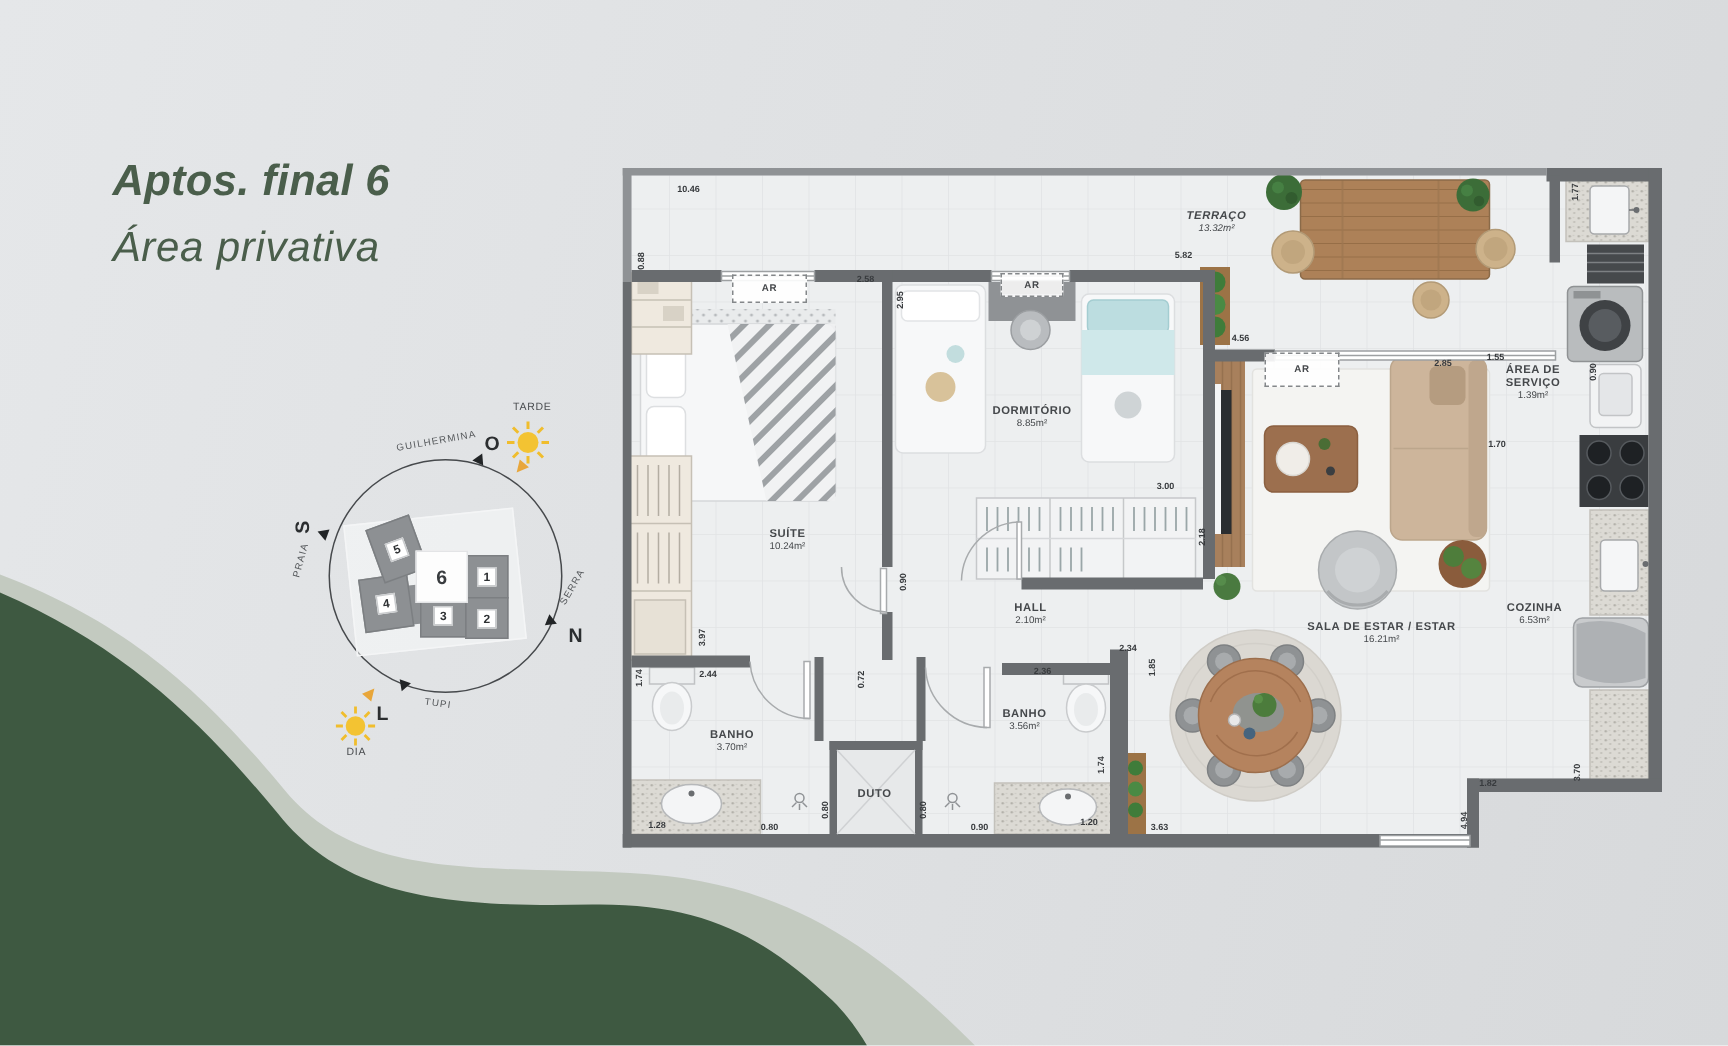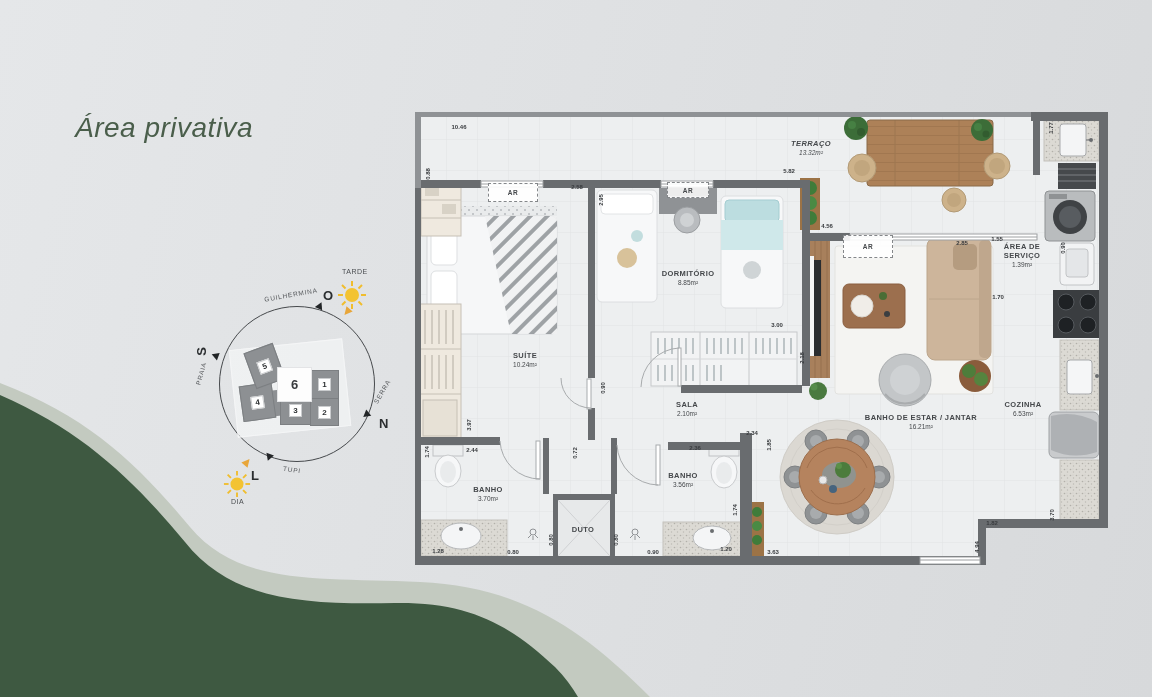--- a/index.html
+++ b/index.html
@@ -45,20 +45,21 @@
 </style>
 </head>
 <body>
 
 <svg id="wave" class="abs" width="700" height="320" viewBox="0 0 700 320">
   <path d="M0,6 C90,40 140,90 190,150 C240,210 320,200 420,205 C520,210 580,250 650,320 L0,320 Z" fill="#c3cac0"></path>
   <path d="M0,18 C85,55 135,105 185,165 C230,222 300,228 395,226 C470,225 510,248 555,290 C565,300 572,310 578,320 L0,320 Z" fill="#3e5941"></path>
 </svg>
 
 <div class="abs title-block">
+  <div class="title-bold">Aptos. final 6</div>
   <div class="title-gap"></div>
   <div class="title-light">Área privativa</div>
 </div>
 
 <div class="abs compass">
   <div class="abs compass-circle"></div>
   <div class="abs site-outline"></div>
   <div class="abs unit-connector"></div>
   <div class="abs" id="units-layer" style="left:0;top:0;width:220px;height:250px">
       <div class="abs unit-box" style="left: 125px; top: 112px; width: 27px; height: 27px;">
@@ -422,25 +423,25 @@
 </svg>
 <div class="abs layer" id="ar-layer">
       <div class="ar-box" style="left: 73px; top: 75px; width: 48px; height: 17px;">AR</div>
       <div class="ar-box" style="left: 252px; top: 74px; width: 40px; height: 14px;">AR</div>
       <div class="ar-box" style="left: 428px; top: 127px; width: 48px; height: 21px;">AR</div>
     </div>
 <div class="abs layer" id="rooms-layer">
       <div class="room-label" style="left: 396px; top: 40px; font-style: italic;"><div class="room-name">TERRAÇO</div><div class="room-area">13.32m²</div></div>
       <div class="room-label" style="left: 273px; top: 170px;"><div class="room-name">DORMITÓRIO</div><div class="room-area">8.85m²</div></div>
       <div class="room-label" style="left: 110px; top: 252px;"><div class="room-name">SUÍTE</div><div class="room-area">10.24m²</div></div>
-      <div class="room-label" style="left: 272px; top: 301px;"><div class="room-name">SALA</div><div class="room-area">2.10m²</div></div>
+      <div class="room-label" style="left: 272px; top: 301px;"><div class="room-name">HALL</div><div class="room-area">2.10m²</div></div>
       <div class="room-label" style="left: 73px; top: 386px;"><div class="room-name">BANHO</div><div class="room-area">3.70m²</div></div>
       <div class="room-label" style="left: 268px; top: 372px;"><div class="room-name">BANHO</div><div class="room-area">3.56m²</div></div>
       <div class="room-label" style="left: 168px; top: 421px;"><div class="room-name">DUTO</div></div>
-      <div class="room-label" style="left: 506px; top: 314px;"><div class="room-name">BANHO DE ESTAR / JANTAR</div><div class="room-area">16.21m²</div></div>
+      <div class="room-label" style="left: 506px; top: 314px;"><div class="room-name">SALA DE ESTAR / ESTAR</div><div class="room-area">16.21m²</div></div>
       <div class="room-label" style="left: 608px; top: 301px; text-align: center;"><div class="room-name">COZINHA</div><div class="room-area">6.53m²</div></div>
       <div class="room-label" style="left: 607px; top: 147px;"><div class="room-name">ÁREA DE
 SERVIÇO</div><div class="room-area">1.39m²</div></div>
     </div>
 <div class="abs layer" id="dims-layer">
       <div class="dim" style="left: 44px; top: 19px;">10.46</div>
       <div class="dim rot" style="left: 13px; top: 66px;">0.88</div>
       <div class="dim" style="left: 162px; top: 79px;">2.58</div>
       <div class="dim rot" style="left: 186px; top: 92px;">2.95</div>
       <div class="dim" style="left: 374px; top: 63px;">5.82</div>

